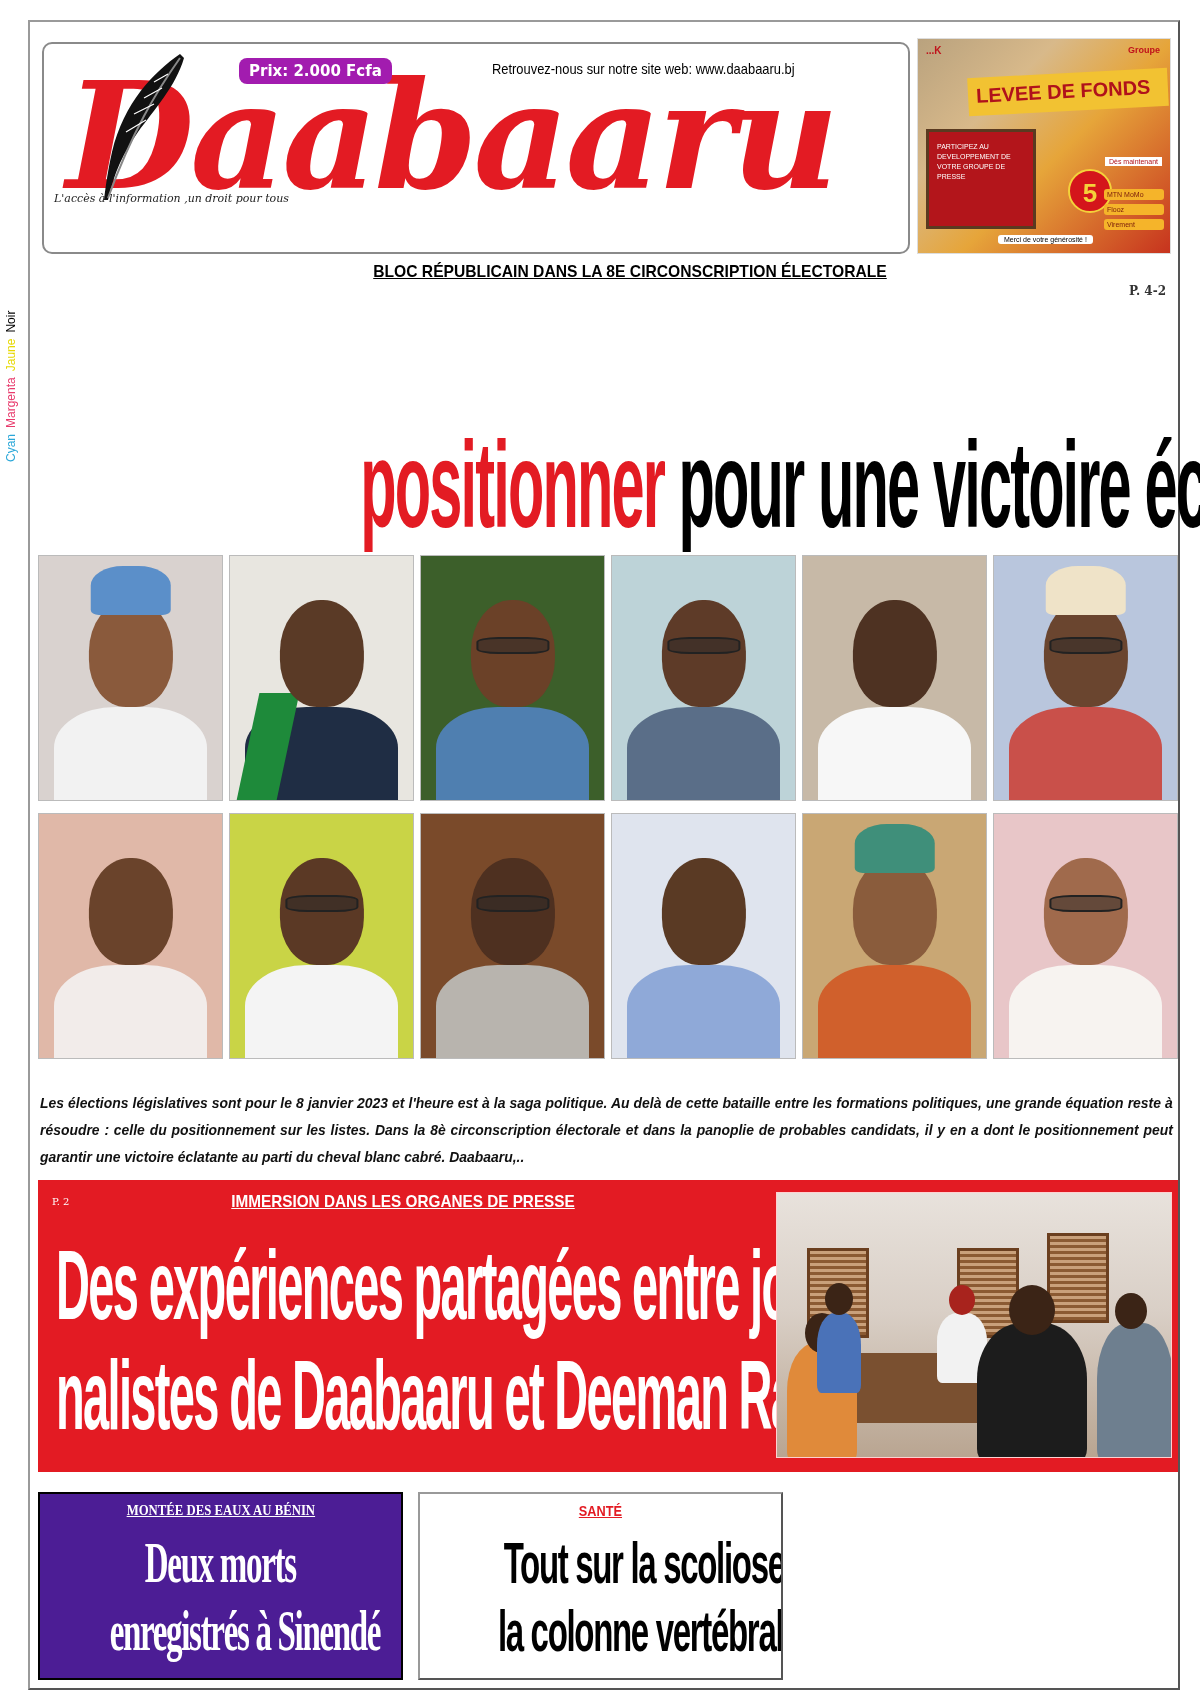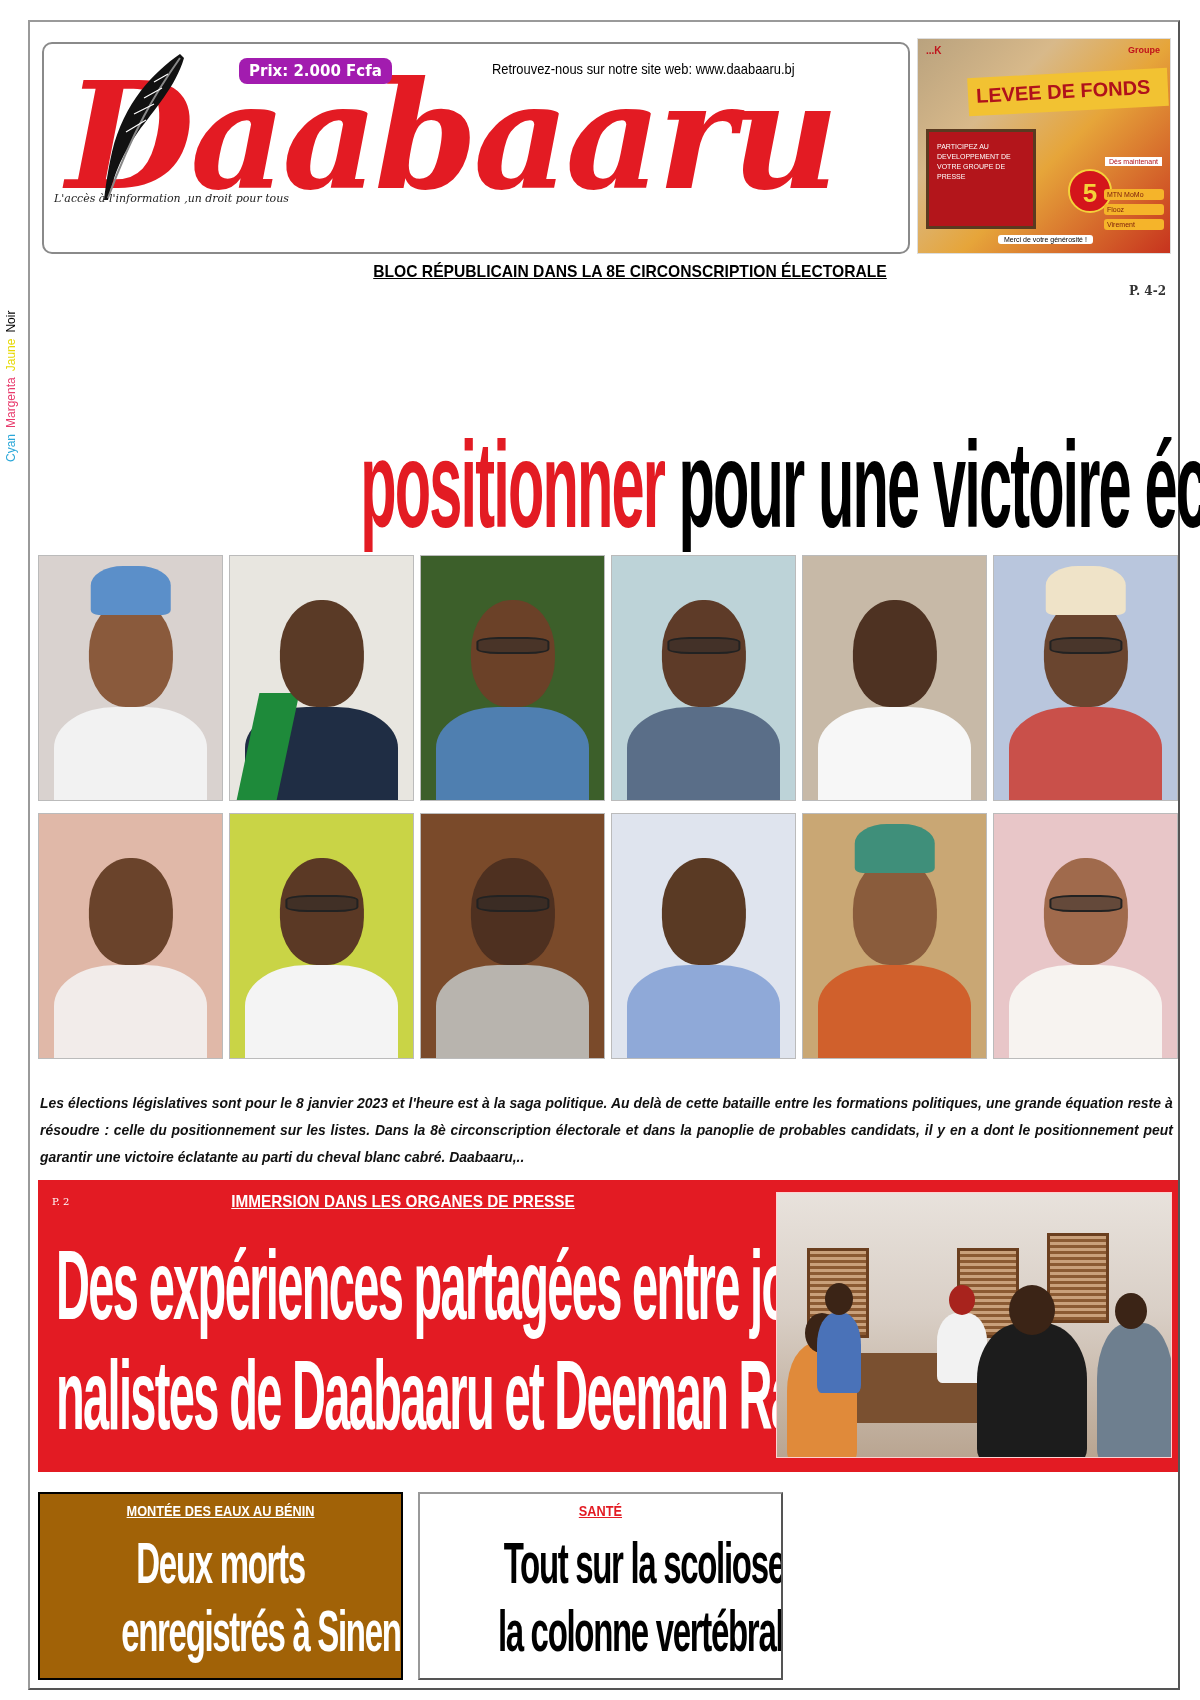--- a/index.html
+++ b/index.html
@@ -57,21 +57,21 @@
   .red-block .rtitle { position: absolute; left: 18px; top: 40px; width: 700px; color: #fff; font-weight: bold; font-size: 84px; line-height: 110px; letter-spacing: -3px; }
   .red-block .rtitle div { white-space: nowrap; transform: scaleX(0.56) scaleY(1.18); transform-origin: 0 0; width: 1250px; }
   .red-block .rphoto { position: absolute; left: 738px; top: 12px; width: 396px; height: 266px; background: linear-gradient(180deg, #e8e2dc 0%, #d9cfc6 45%, #b9a591 100%); overflow: hidden; border: 1px solid #ffd0d0; }
   .rphoto .window { position: absolute; top: 55px; width: 62px; height: 90px; background: repeating-linear-gradient(0deg, #8b5a32 0 3px, #c9a07a 3px 6px); border: 3px solid #6b3f1f; }
   .rphoto .table { position: absolute; left: 60px; top: 160px; width: 180px; height: 70px; background: #7a5030; transform: skewX(-20deg); }
   .rphoto .person { position: absolute; border-radius: 40% 40% 10% 10%; }
   .rphoto .head { position: absolute; border-radius: 50%; background: #3b2416; }
 
   .boxes { position: absolute; left: 8px; top: 1470px; width: 1140px; display: grid; grid-template-columns: 365px 365px 365px; column-gap: 15px; height: 188px; }
   .box { position: relative; border: 2px solid #555; border-top-color: #999; border-left-color: #999; text-align: center; overflow: hidden; }
-  .box.dark { background: #a16207; color: #fff; border-color: #000; }
+  .box.dark { background: #4c1d95; color: #fff; border-color: #000; font-family: Liberation Serif, serif; }
   .box .bk { margin-top: 8px; font-weight: bold; font-size: 15px; text-decoration: underline; white-space: nowrap; display: inline-block; transform: scaleX(0.85); }
   .box .bk.redtxt { color: #e31b23; }
   .box .bt { margin-top: 4px; font-weight: bold; font-size: 50px; line-height: 68px; letter-spacing: -2px; white-space: nowrap; }
   .box .bt div { display: inline-block; transform: scaleX(0.66) scaleY(1.15); transform-origin: 50% 0; }
   .box .pref5 { position: absolute; left: 20px; top: 112px; font-family: "DejaVu Serif", serif; font-size: 11px; }
 </style>
 </head>
 <body>
 
 <div class="cmyk">

